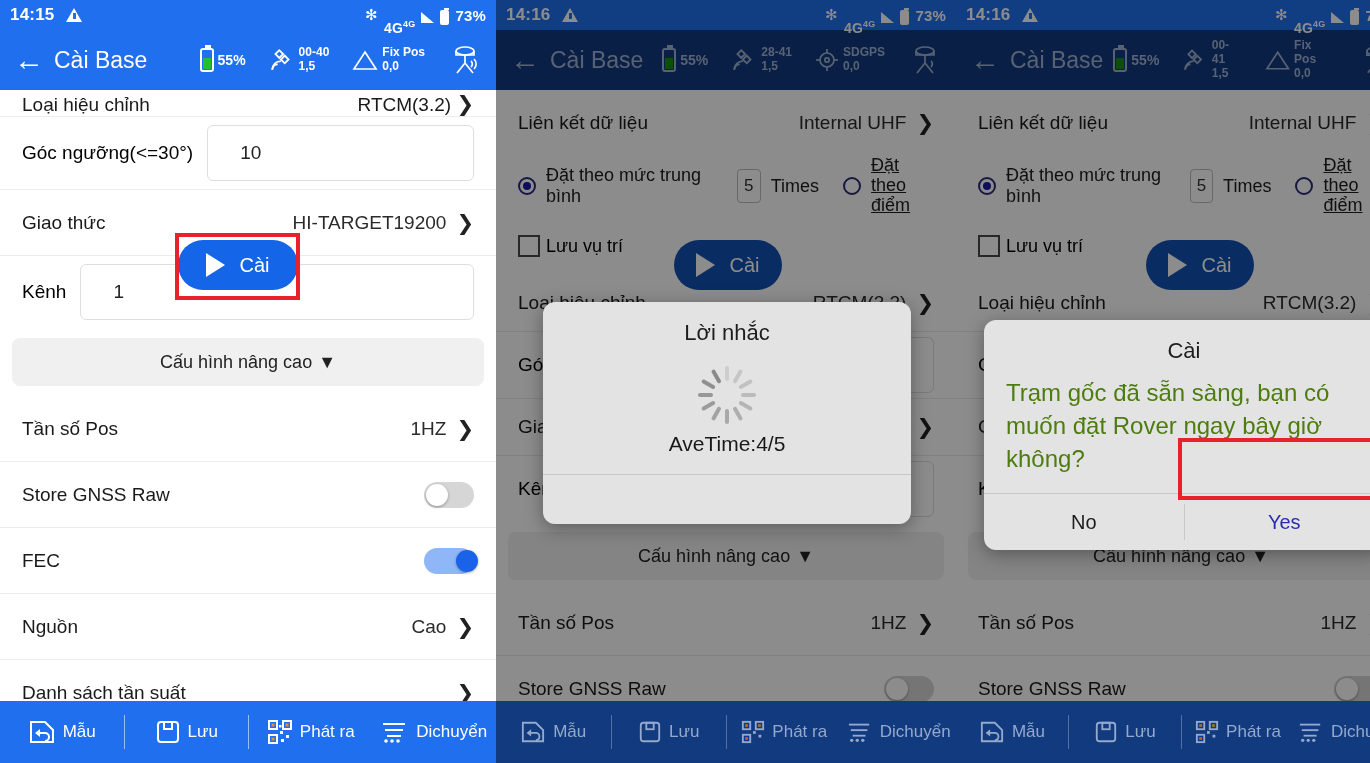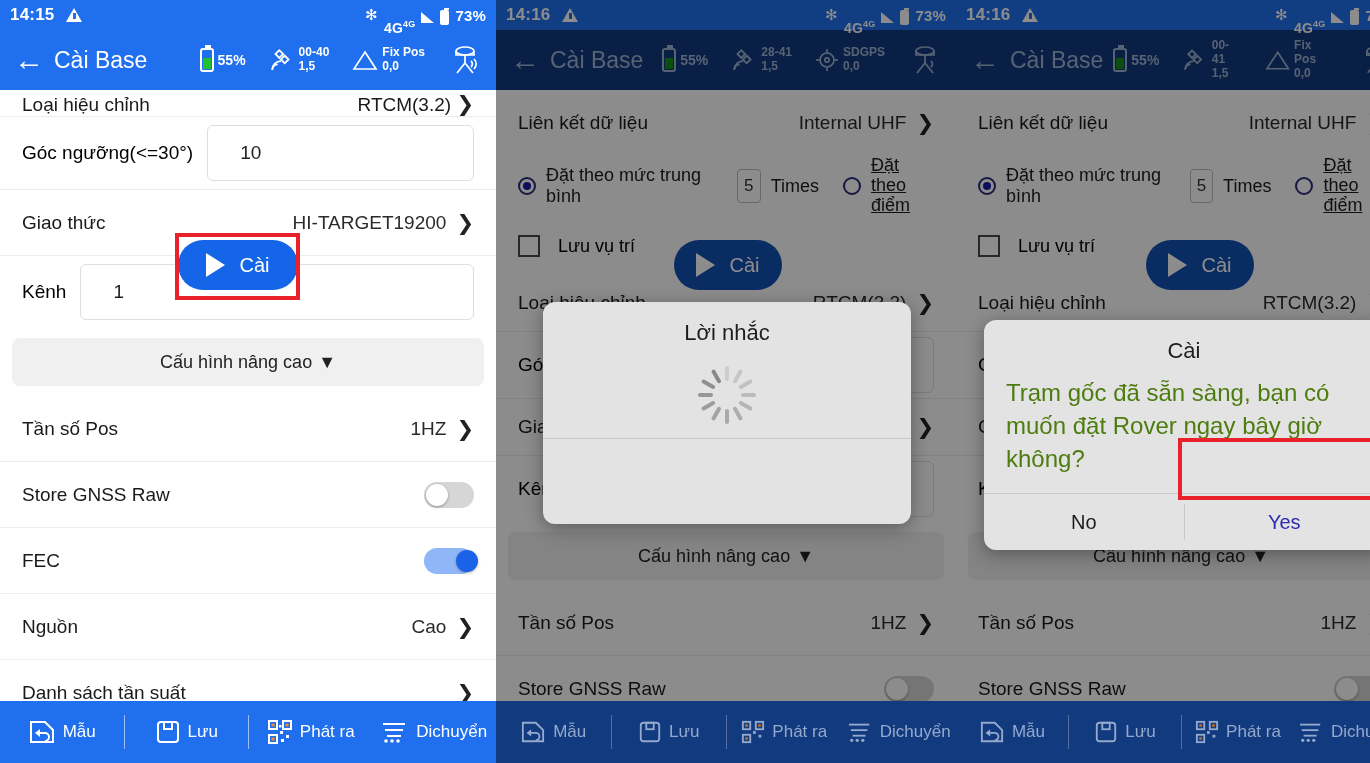--- a/index.html
+++ b/index.html
@@ -110,21 +110,21 @@
      background:#8a8a8a; border-radius:2px; transform-origin:2px 29px; }
   .ave { text-align:center; font-size:21px; color:#191919; padding-bottom:4px;}
 
   .radio-row{ display:flex; align-items:center; padding:0 22px; height:62px; gap:10px; font-size:18px;
     color:#1c1c1c; }
   .radio{ width:18px;height:18px;border-radius:50%;border:2px solid #2a2a7a; position:relative;
       flex:0 0 auto; }
   .radio.sel::after{content:"";position:absolute;inset:3px;border-radius:50%;background:#1a1aa8;}
   .num-box{ width:26px;height:34px;border:1px solid #bdbdbd;border-radius:4px; display:flex;
       align-items:center;justify-content:center;font-size:17px;color:#333;background:transparent;}
-  .chk-row{ display:flex; align-items:center; padding:0 22px; height:58px; gap:18px; font-size:18px;}
+  .chk-row{ display:flex; align-items:center; padding:0 22px; height:58px; gap:6px; font-size:18px;}
   .chkbox{ width:22px;height:22px;border:2px solid #4a4a4a; flex:0 0 auto;}
   .two-line-lbl{ display:flex; flex-direction:column; line-height:1.1; font-size:18px;text-decoration:underline;}
 </style>
 </head>
 <body>
 
 <div class="screens">
 
   <div class="panel p1">
 
@@ -484,20 +484,21 @@
           <i style="transform: rotate(90deg); opacity: 0.45;"></i>
           <i style="transform: rotate(120deg); opacity: 0.52;"></i>
           <i style="transform: rotate(150deg); opacity: 0.59;"></i>
           <i style="transform: rotate(180deg); opacity: 0.66;"></i>
           <i style="transform: rotate(210deg); opacity: 0.73;"></i>
           <i style="transform: rotate(240deg); opacity: 0.8;"></i>
           <i style="transform: rotate(270deg); opacity: 0.86;"></i>
           <i style="transform: rotate(300deg); opacity: 0.93;"></i>
           <i style="transform: rotate(330deg); opacity: 1;"></i>
         </div>
+      <div class="ave">AveTime:4/5</div>
       <div class="dlg-sep" style="margin-top:14px;"></div>
     </div>
 
     <div class="bottombar">
       <div class="bb-item">
         <svg width="26" height="24" viewBox="0 0 28 26">
           <path d="M3 3h14l8 8v12H3z" fill="none" stroke="currentColor" stroke-width="2"></path>
           <path d="M9 14h8a4 4 0 0 1 0 8" fill="none" stroke="currentColor" stroke-width="2"></path>
           <path d="M12 10 L7 14 L12 18 Z" fill="currentColor"></path>
         </svg>

